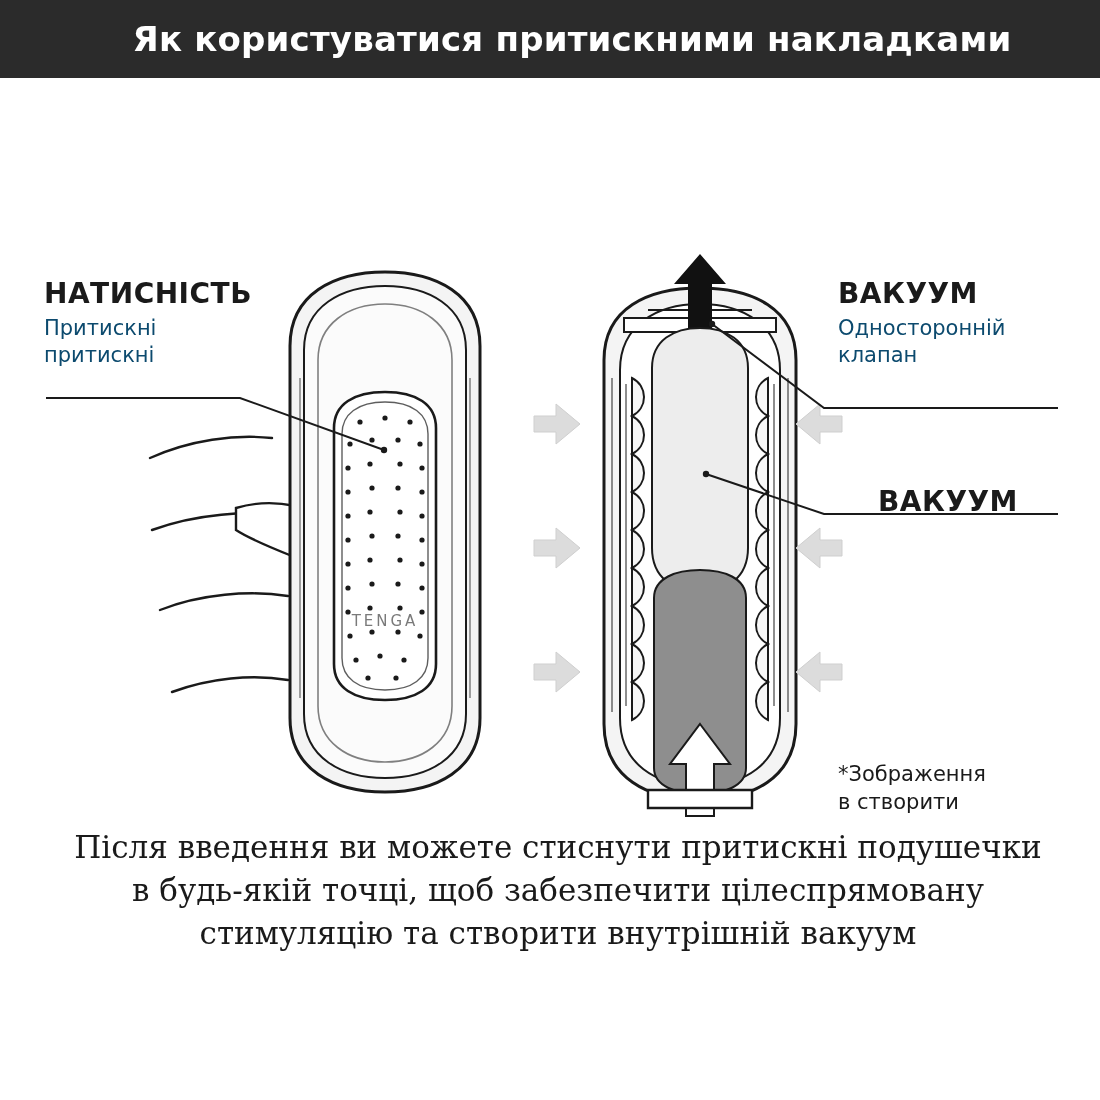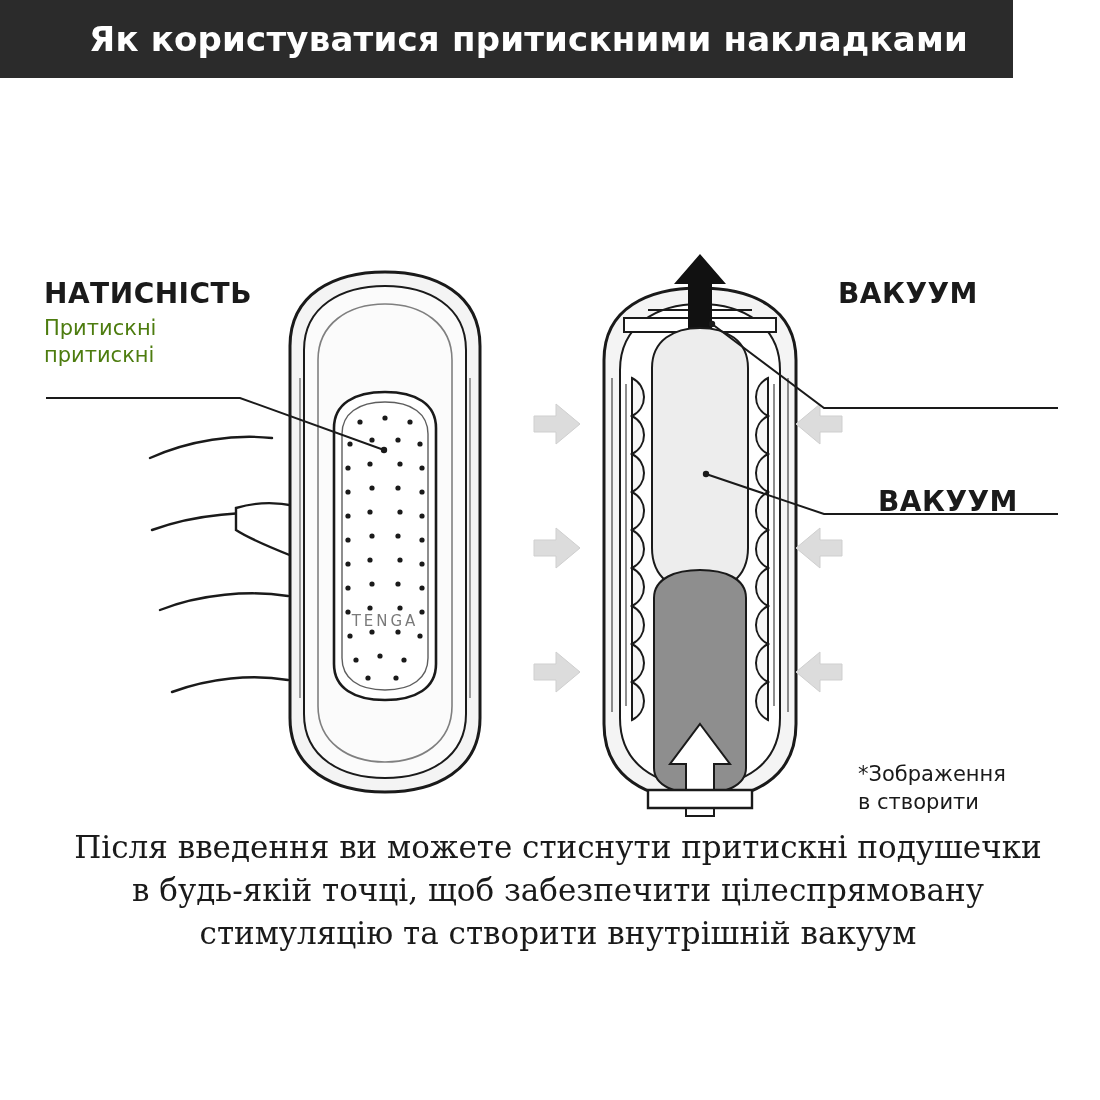--- a/index.html
+++ b/index.html
@@ -11,21 +11,21 @@
     width: 1100px;
     height: 1100px;
     font-family: "DejaVu Sans", sans-serif;
     color: #1a1a1a;
     overflow: hidden;
     position: relative;
   }
 
   
   .header-bar {
-    width: 1013px;
+    width: 1100px;
     height: 78px;
     background: #2b2b2b;
     display: flex;
     align-items: center;
     justify-content: center;
     box-sizing: border-box;
     padding-left: 44px;
   }
   .header-title {
     color: #ffffff;
@@ -57,30 +57,29 @@
     font-size: 28px;
     font-weight: bold;
     letter-spacing: 0.5px;
     color: #1a1a1a;
     white-space: nowrap;
     line-height: 1.25;
   }
   .label-sub {
     font-size: 21px;
     font-weight: normal;
-    color: #4d7c0f;
+    color: #0c4a6e;
     line-height: 1.3;
     margin-top: 4px;
   }
   .note {
     position: absolute;
     font-size: 21px;
     line-height: 1.35;
     color: #1a1a1a;
-    margin-left: 20px;
   }
 
   #lbl-press { left: 44px; top: 198px; }
   #lbl-air   { left: 838px; top: 198px; }
   #lbl-vac   { left: 878px; top: 406px; }
   #lbl-note  { left: 838px; top: 682px; }
 
   
   .caption {
     position: absolute;
@@ -279,20 +278,24 @@
   <div class="label-block" id="lbl-press">
     <div class="label-head">НАТИСНІСТЬ</div>
     <div class="label-sub">
       <div>Притискні</div>
       <div>притискні</div>
     </div>
   </div>
 
   <div class="label-block" id="lbl-air">
     <div class="label-head">ВАКУУМ</div>
+    <div class="label-sub">
+      <div>Односторонній</div>
+      <div>клапан</div>
+    </div>
   </div>
 
   <div class="label-block" id="lbl-vac">
     <div class="label-head">ВАКУУМ</div>
   </div>
 
   <div class="note" id="lbl-note">
     <div>*Зображення</div>
     <div>в створити</div>
   </div>

